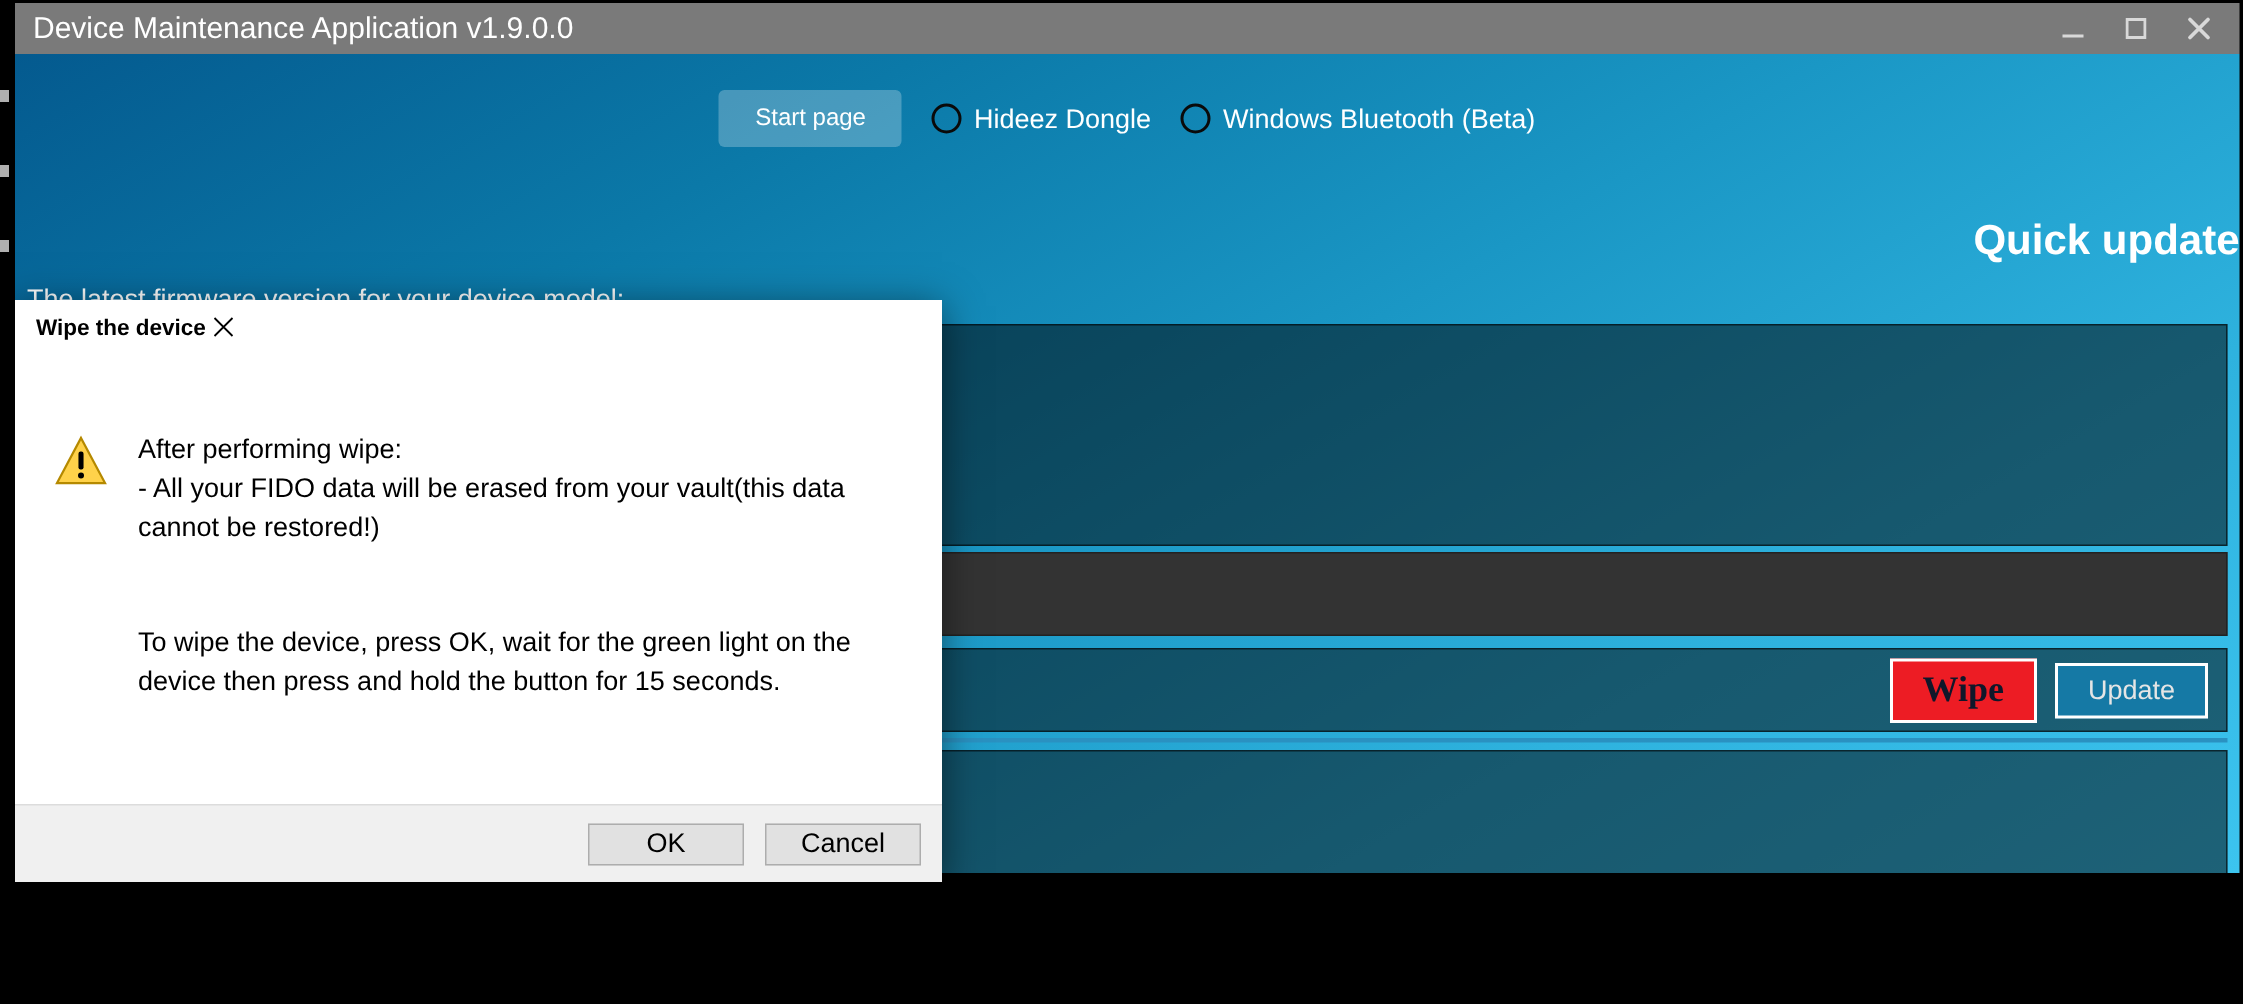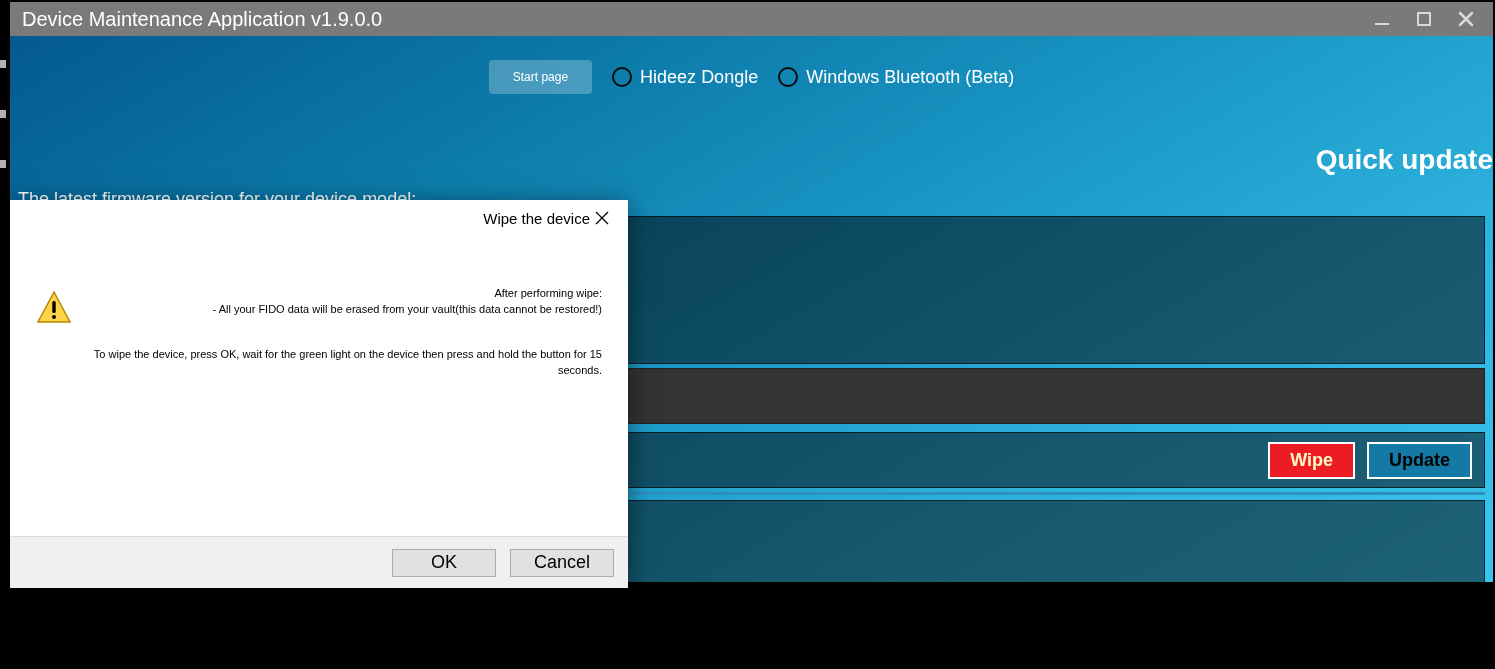--- a/index.html
+++ b/index.html
@@ -68,21 +68,21 @@
     display: flex;
     align-items: center;
     justify-content: center;
     gap: 20px;
     color: #fff;
   }
   .start-btn {
     background: rgba(255,255,255,0.25);
     border: none;
     color: #fff;
-    font-size: 12px;
+    font-size: 16px;
     padding: 10px 24px;
     border-radius: 4px;
     font-family: inherit;
     cursor: pointer;
   }
   .radio-opt {
     display: flex;
     gap: 8px;
     font-size: 18px;
     cursor: pointer;
@@ -147,34 +147,34 @@
     background: rgba(0,0,0,0.50);
     border: 1px solid rgba(0,0,0,0.6);
     display: flex;
     align-items: center;
     justify-content: flex-end;
     padding-right: 12px;
     gap: 12px;
   }
   .btn-wipe {
     background: #ed1c24;
-    color: #fef9c3;
+    color: #0f172a;
+    border: 2px solid #fff;
+    font-size: 24px;
+    font-weight: 600;
+    padding: 6px 20px;
+    font-family: Liberation Serif, serif;
+    cursor: pointer;
+  }
+  .btn-update {
+    background: #1579a5;
+    color: #e5e5e5;
     border: 2px solid #fff;
     font-size: 18px;
-    font-weight: 600;
-    padding: 6px 20px;
-    font-family: Liberation Sans, sans-serif;
-    cursor: pointer;
-  }
-  .btn-update {
-    background: #1579a5;
-    color: #000000;
-    border: 2px solid #fff;
-    font-size: 18px;
-    font-weight: 700;
+    font-weight: 400;
     padding: 6px 20px;
     font-family: inherit;
     cursor: pointer;
   }
   .separator {
     position: absolute;
     top: 456px;
     left: 8px;
     right: 8px;
     height: 3px;
@@ -198,22 +198,23 @@
     height: 388px;
     background: #fff;
     box-shadow: 0 4px 24px rgba(0,0,0,0.5);
     font-size: 15px;
     color: #000;
   }
   .dialog-header {
     height: 36px;
     display: flex;
     align-items: center;
-    justify-content: flex-end;
+    justify-content: flex-start;
     padding: 0 14px 0 14px;
+    font-weight: bold;
   }
   .dialog-title { font-size: 15px; }
   .dialog-close {
     width: 24px;
     height: 24px;
     cursor: pointer;
     display:flex;
     align-items:center;
     justify-content:center;
   }
@@ -221,22 +222,22 @@
     display: flex;
     padding: 50px 26px 0 26px;
     gap: 20px;
   }
   .warn-icon {
     width: 36px;
     height: 36px;
     flex: none;
     margin-top: 4px;
   }
-  .dialog-text { line-height: 1.45; font-size: 11px; text-align: right; }
-  .dialog-text p + p { margin-top: 13px; }
+  .dialog-text { line-height: 1.45; font-size: 18px; }
+  .dialog-text p + p { margin-top: 25px; }
   .dialog-footer {
     position: absolute;
     left: 0; right: 0; bottom: 0;
     height: 52px;
     background: #f0f0f0;
     border-top: 1px solid #dcdcdc;
     display: flex;
     align-items: center;
     justify-content: flex-end;
     padding-right: 14px;

